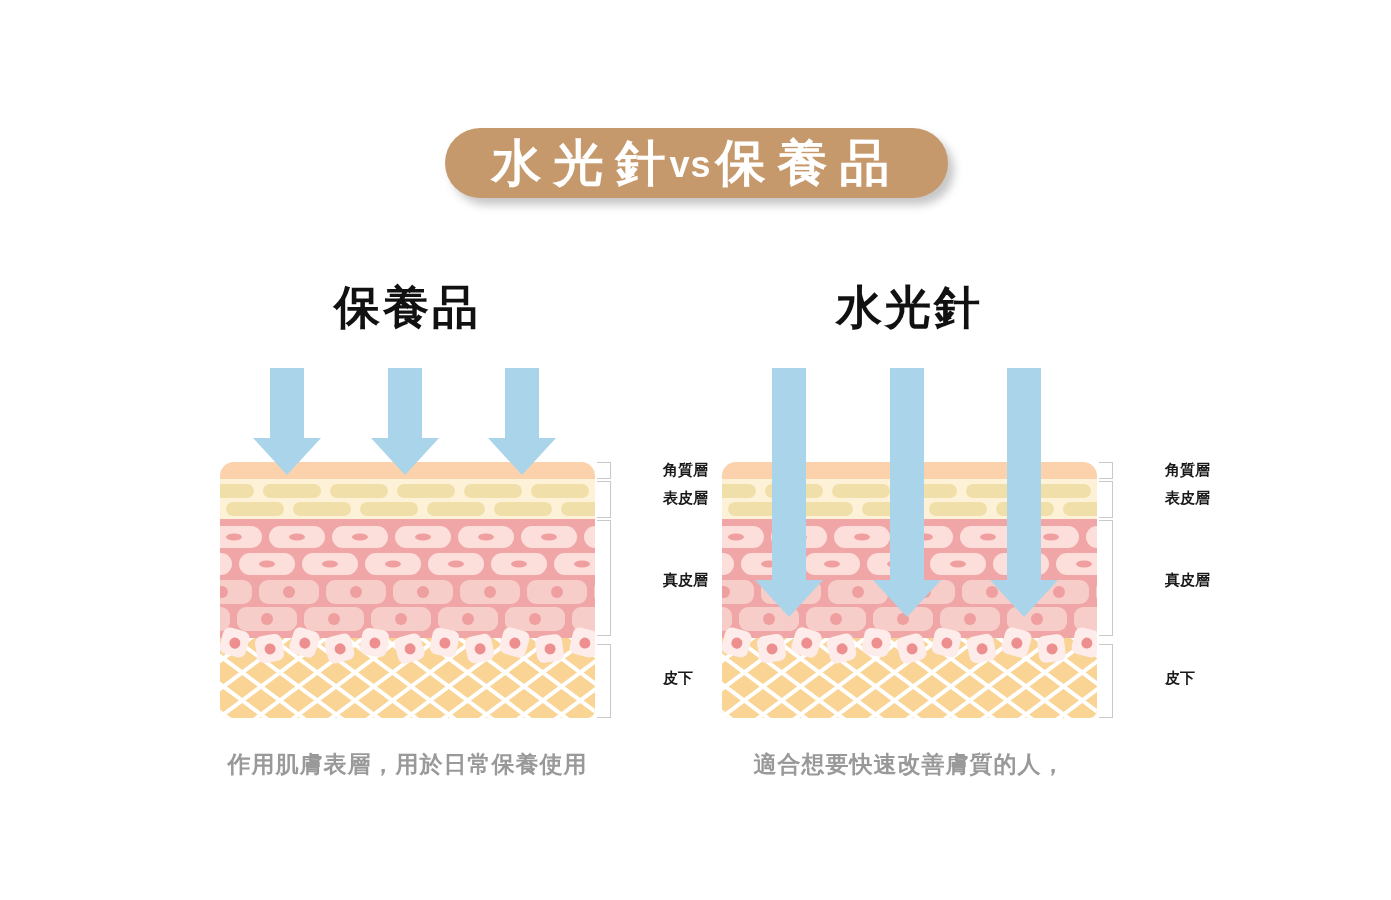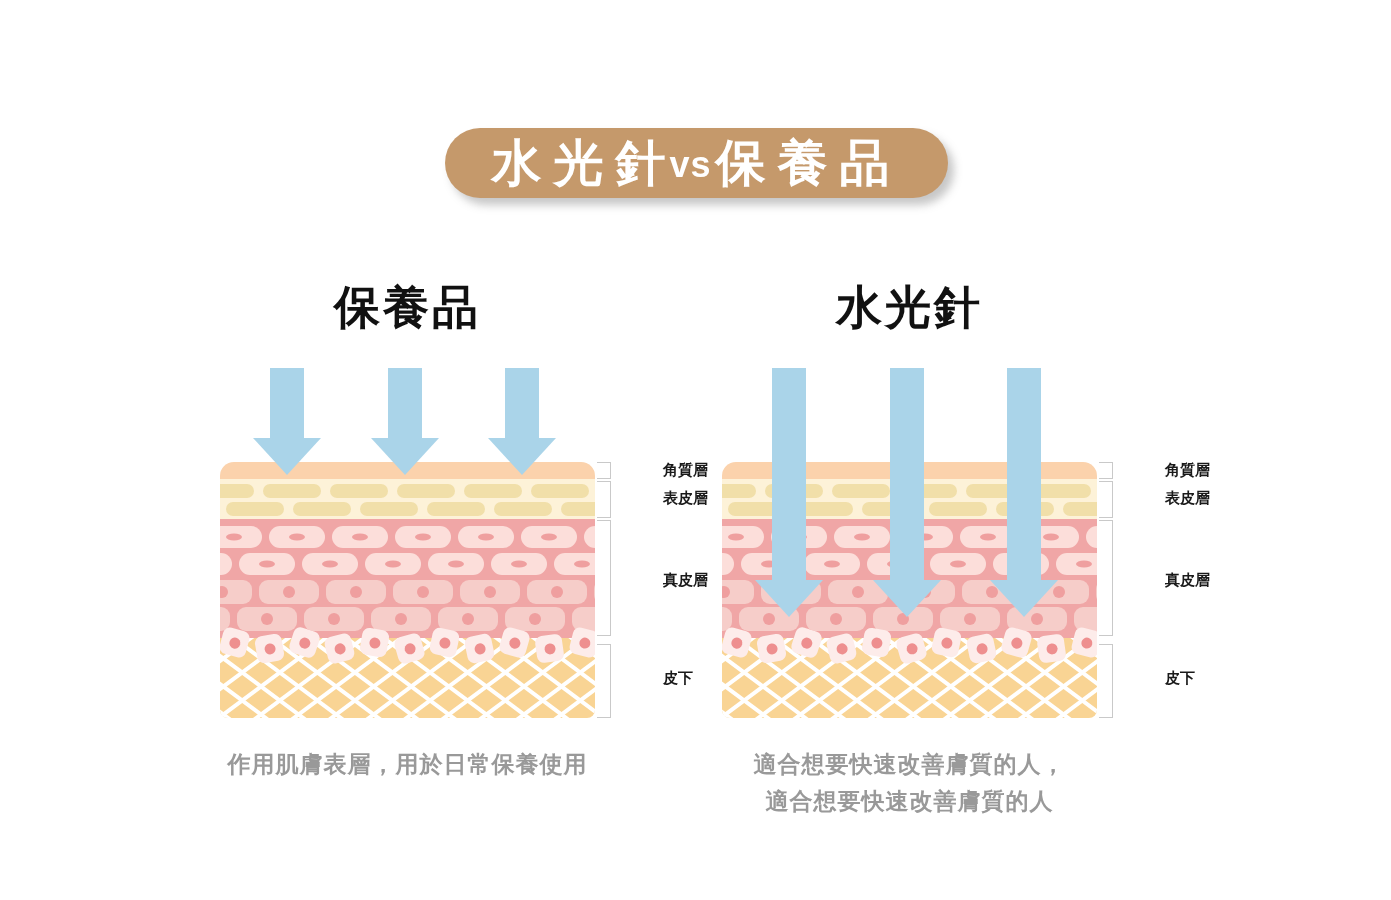--- a/index.html
+++ b/index.html
@@ -472,17 +472,16 @@
     </div>
     <div class="labels">
       <div class="layer-label ll1">角質層</div>
       <div class="layer-label ll2">表皮層</div>
       <div class="layer-label ll3">真皮層</div>
       <div class="layer-label ll4">皮下</div>
     </div>
 
     <div class="caption">
       <div>適合想要快速改善膚質的人，</div>
-      <div>適合想要快速改善膚質的人</div>
     </div>
   </div>
 
 </div>
 
 </body></html>

